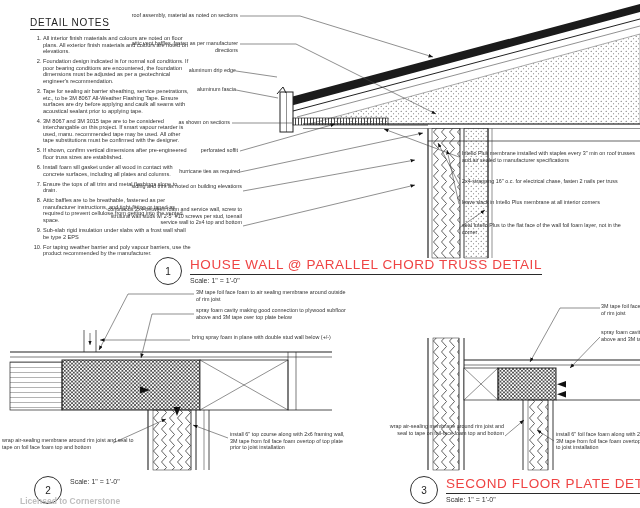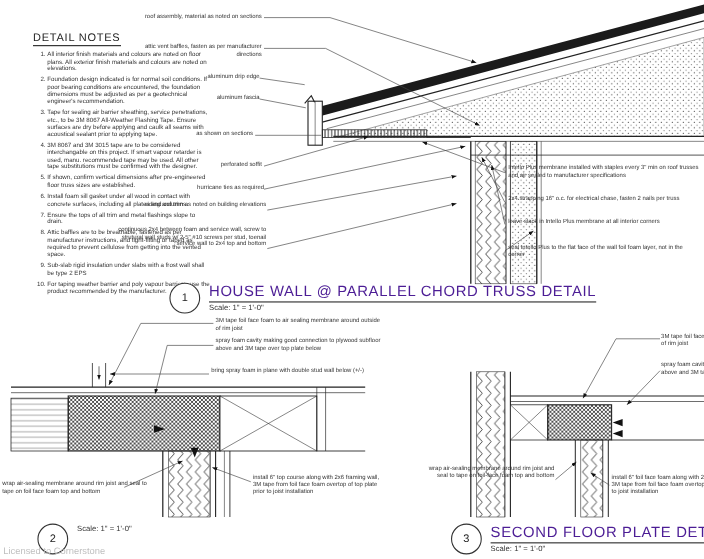--- a/index.html
+++ b/index.html
@@ -1,34 +1,34 @@
 <!DOCTYPE html>
 <html><head>
 <meta charset="utf-8">
 <style>
   html,body{margin:0;padding:0;background:#fff;}
   .sheet{position:relative;width:640px;height:508px;overflow:hidden;background:#fff;
          font-family:"Liberation Sans",sans-serif;color:#333;}
   svg.lines{position:absolute;left:0;top:0;z-index:1;}
   .co{position:absolute;z-index:2;font-size:5.4px;line-height:1.22;color:#333;}
   .r{text-align:right;}
-  .notes{position:absolute;left:30px;top:24px;width:162px;z-index:2;}
+  .notes{position:absolute;left:30px;top:12px;width:162px;z-index:2;}
   .notes-title{font-size:10px;letter-spacing:.7px;color:#222;border-bottom:1px solid #222;
                display:inline-block;padding-bottom:1px;}
   .notes ol{margin:5px 0 0 0;padding-left:13px;}
   .notes li{font-size:5.6px;line-height:1.18;margin-bottom:3.4px;color:#333;}
   .dtitle{position:absolute;z-index:2;display:flex;align-items:flex-start;}
   .dcirc{width:26px;height:26px;border:1.3px solid #333;border-radius:50%;
          display:flex;align-items:center;justify-content:center;
          font-size:10px;color:#222;flex:0 0 auto;background:#fff;}
   .dtt{margin-left:8px;margin-top:0px;}
-  .dname{font-size:13.5px;letter-spacing:.6px;color:#4c1d95;border-bottom:1.8px solid #2a2a2a;
+  .dname{font-size:13.5px;letter-spacing:.6px;color:#ef4444;border-bottom:1.8px solid #2a2a2a;
          padding-bottom:2px;white-space:nowrap;}
   .dscale{font-size:7px;color:#333;margin-top:1.5px;}
-  .watermark{position:absolute;left:3px;top:496px;font-size:8.5px;color:#bfbfbf;z-index:2;}
+  .watermark{position:absolute;left:20px;top:496px;font-size:8.5px;color:#bfbfbf;z-index:2;font-weight:bold;}
 </style>
 </head>
 <body>
 
 <div class="sheet">
 
   <svg class="lines" width="640" height="508" viewBox="0 0 640 508">
     <defs>
       <marker id="arr" markerWidth="9" markerHeight="8" refX="7.5" refY="3" orient="auto">
         <path d="M0,0 L7.5,3 L0,6 z" fill="#111"></path>

